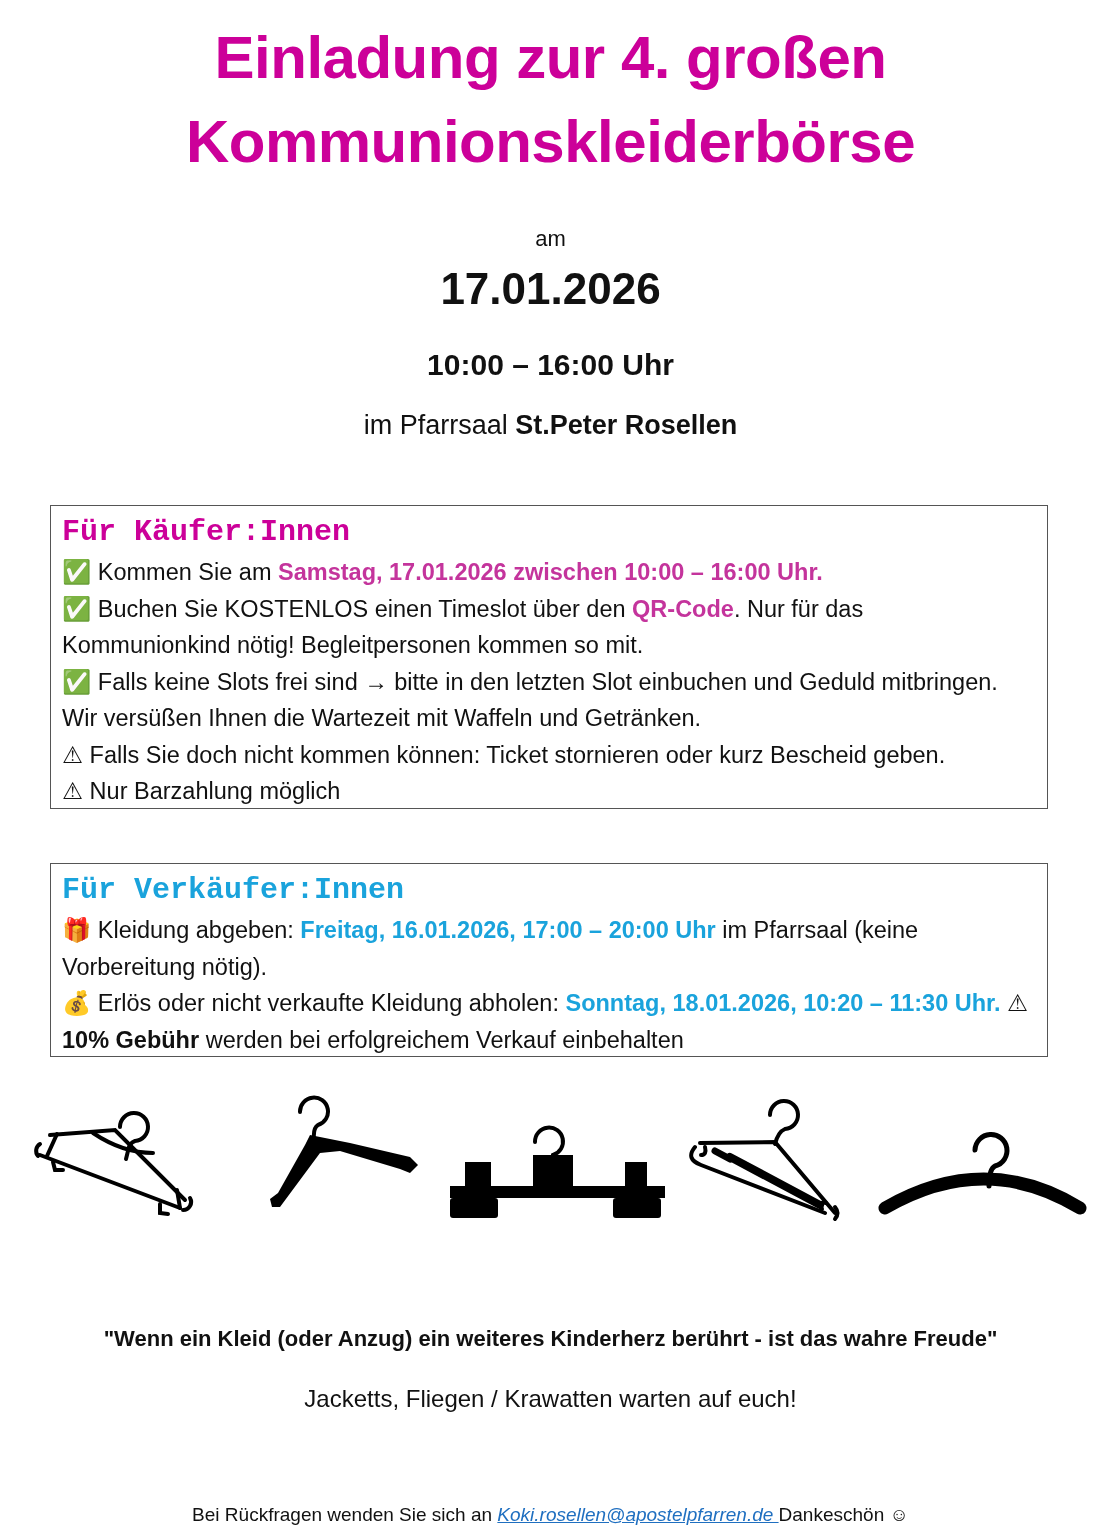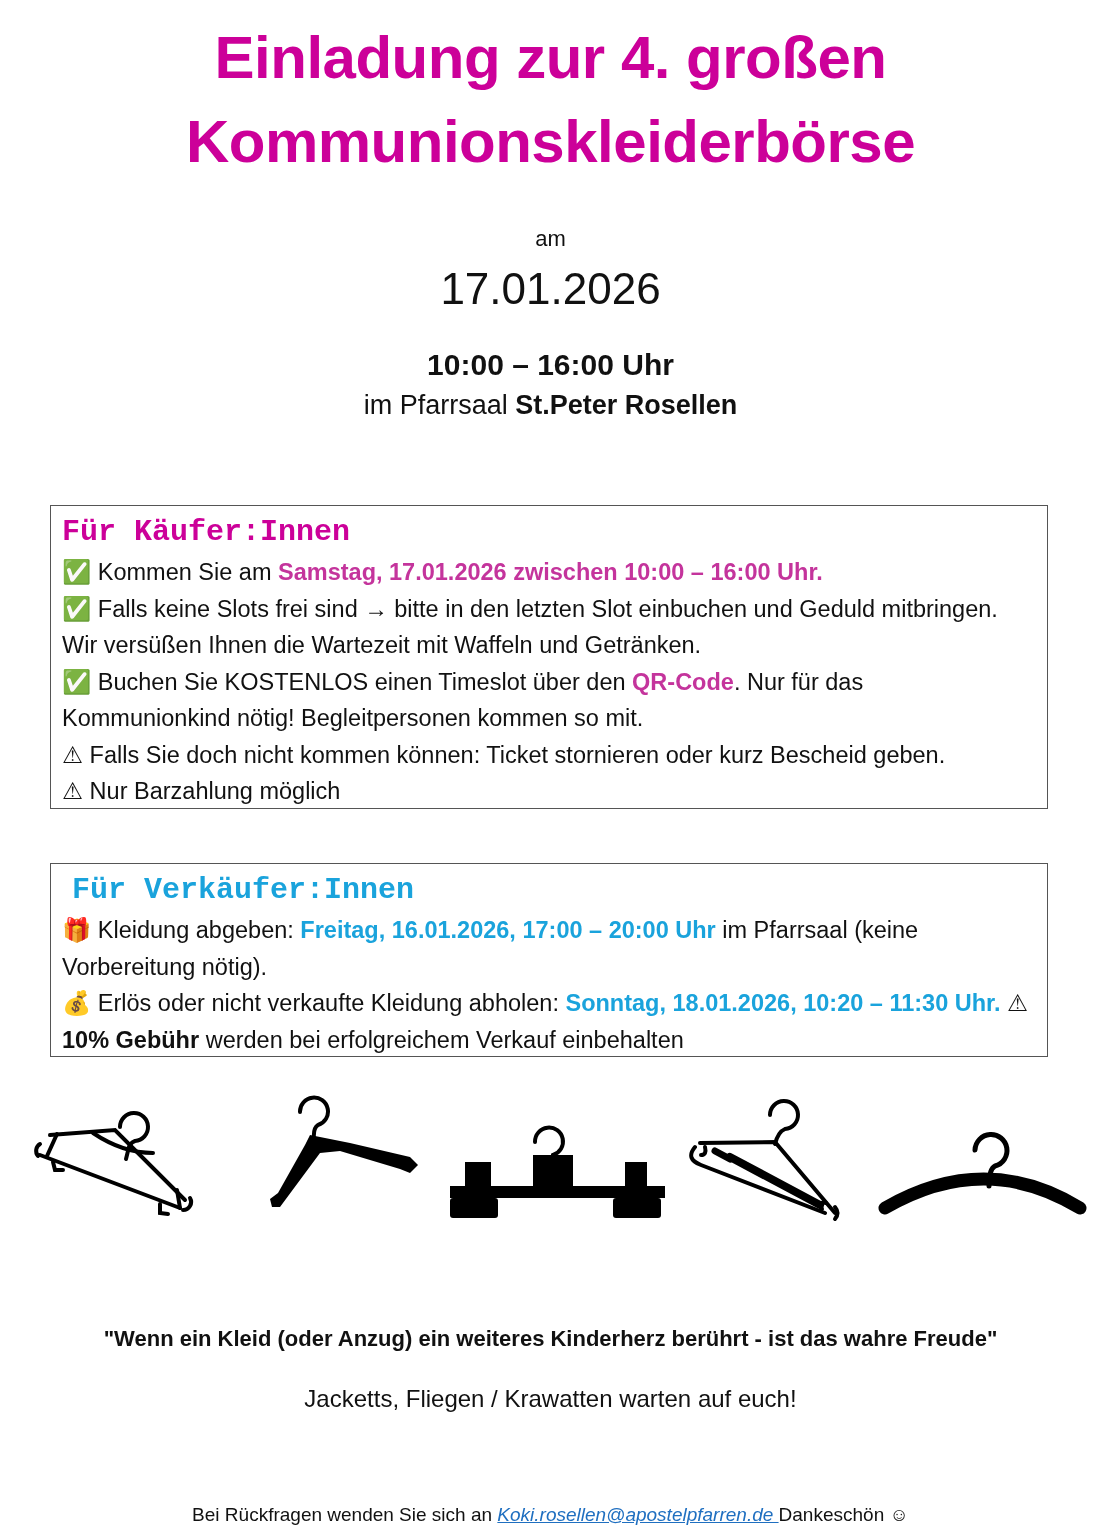--- a/index.html
+++ b/index.html
@@ -6,37 +6,37 @@
     body {
       width: 1101px; height: 1540px; position: relative; overflow: hidden;
       font-family: "Liberation Sans", "DejaVu Sans", sans-serif; color: #111;
     }
     .center { position: absolute; left: 0; width: 1101px; text-align: center; }
     .title {
       color: #CC0099; font-weight: bold; font-size: 60px; letter-spacing: -0.5px;
       line-height: 84px; top: 16px;
     }
     .am { top: 226px; font-size: 22px; }
-    .date { top: 264px; font-size: 44px; font-weight: normal; }
+    .date { top: 264px; font-size: 44px; font-weight: bold; }
     .time { top: 348px; font-size: 30px; font-weight: bold; }
-    .venue { top: 390px; font-size: 27px; }
+    .venue { top: 410px; font-size: 27px; }
     .venue b { font-weight: bold; }
 
     .box {
       position: absolute; left: 50px; width: 998px; border: 1.5px solid #555;
       box-sizing: border-box; padding: 4px 11px 4px 11px;
       font-size: 23.5px; line-height: 36.5px;
     }
     .box1 { top: 505px; height: 304px; }
     .box2 { top: 863px; height: 194px; }
     .box h2 {
       margin: 0; font-size: 30px; line-height: 44px; font-weight: bold; font-family: Liberation Mono, monospace;
     }
     .box1 h2 { color: #CC0099; }
-    .box2 h2 { color: #1AA3DC; margin-left: 10px; }
+    .box2 h2 { color: #1AA3DC; }
     .line { margin: 0; }
     .pink { color: #C4349C; font-weight: bold; }
     .blue { color: #1AA3DC; font-weight: bold; }
 
     .hangers { position: absolute; top: 1090px; left: 0; width: 1101px; height: 140px; }
     .hangers svg { position: absolute; }
 
     .quote { top: 1326px; font-size: 22px; font-weight: bold; }
     .items { top: 1380px; font-size: 24px; line-height: 37px; }
     .footer { top: 1504px; font-size: 19px; }
@@ -57,25 +57,25 @@
 <div class="center venue"><span>im Pfarrsaal </span><b>St.Peter Rosellen</b></div>
 
 <div class="box box1">
   <h2>Für Käufer:Innen</h2>
   <p class="line">
     <span>✅</span>
     <span>Kommen Sie am </span><span class="pink">Samstag, 17.01.2026 zwischen 10:00 – 16:00 Uhr.</span>
   </p>
   <p class="line">
     <span>✅</span>
-    <span>Falls keine Slots frei sind → bitte in den letzten Slot einbuchen und Geduld mitbringen. Wir versüßen Ihnen die Wartezeit mit Waffeln und Getränken.</span>
+    <span>Buchen Sie KOSTENLOS einen Timeslot über den </span><span class="pink">QR-Code</span><span>. Nur für das Kommunionkind nötig! Begleitpersonen kommen so mit.</span>
   </p>
   <p class="line">
     <span>✅</span>
-    <span>Buchen Sie KOSTENLOS einen Timeslot über den </span><span class="pink">QR-Code</span><span>. Nur für das Kommunionkind nötig! Begleitpersonen kommen so mit.</span>
+    <span>Falls keine Slots frei sind → bitte in den letzten Slot einbuchen und Geduld mitbringen. Wir versüßen Ihnen die Wartezeit mit Waffeln und Getränken.</span>
   </p>
   <p class="line">
     <span>⚠</span>
     <span>Falls Sie doch nicht kommen können: Ticket stornieren oder kurz Bescheid geben.</span>
   </p>
   <p class="line">
     <span>⚠</span>
     <span>Nur Barzahlung möglich</span>
   </p>
 </div>

